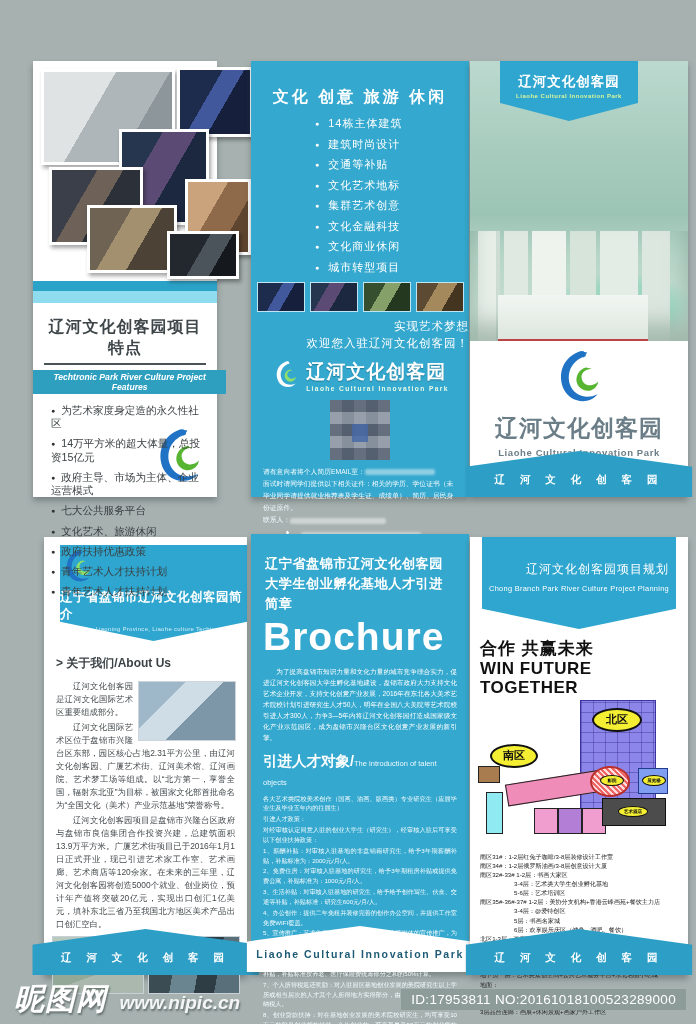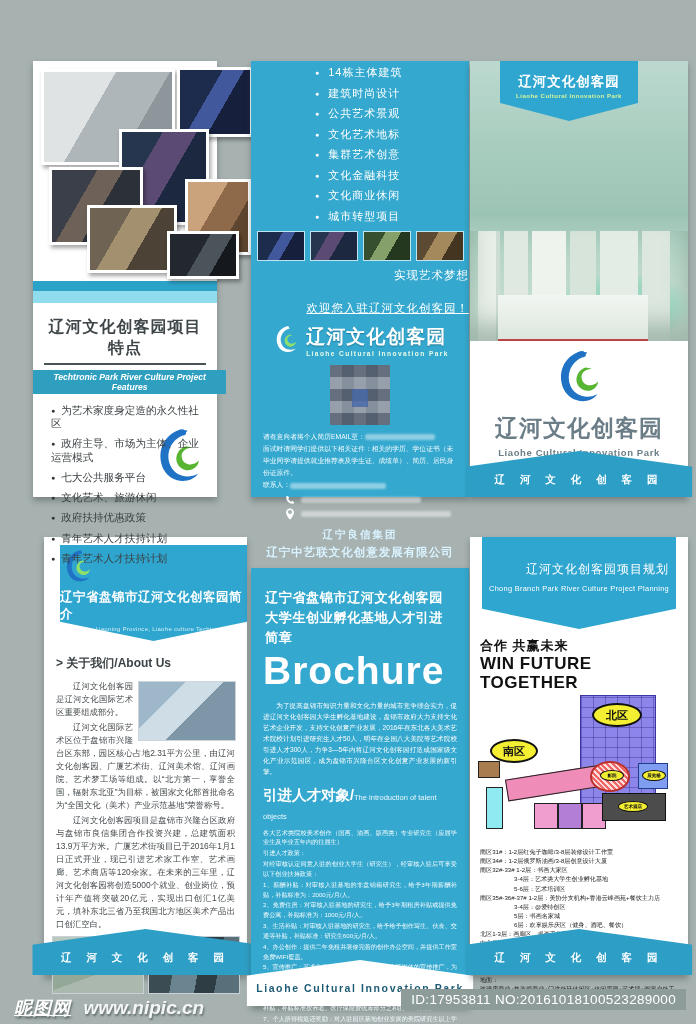--- a/index.html
+++ b/index.html
@@ -96,40 +96,40 @@
   .bl-pics{display:flex;justify-content:center;gap:6px;margin-top:6px;}
   .bl-pics .t{width:90px;height:56px;box-shadow:0 0 0 1px #c9d1d6;}
   .t.aerial{background:linear-gradient(160deg,#b9c9bd 0 35%,#93a897 35% 60%,#aab8ad 60%);}
   .t.tower{background:linear-gradient(100deg,#3b4c53 0 30%,#6b8590 30% 55%,#2e3c44 55% 75%,#59707b 75%);}
   .t.night{background:linear-gradient(120deg,#1d2b4d 0 40%,#41589c 40% 60%,#16203c 60%);}
   .t.street{background:linear-gradient(120deg,#27364f 0 30%,#5a4a74 30% 55%,#1c2740 55%);}
   .t.arch{background:linear-gradient(120deg,#36502f 0 35%,#86a06a 35% 60%,#24381f 60%);}
   .t.plaza{background:linear-gradient(120deg,#5d4a33 0 35%,#a4895c 35% 65%,#433520 65%);}
 
   
-  #p-bm{left:251px;top:568px;width:218px;height:438px;color:#fff;}
+  #p-bm{left:251px;top:534px;width:218px;height:438px;color:#fff;}
   .bm-title{margin:20px 14px 0;font-size:13.2px;font-weight:bold;line-height:1.5;letter-spacing:.5px;}
   .bm-big{margin:2px 12px 0;font-size:39px;font-weight:bold;letter-spacing:1px;}
   .bm-intro{margin:8px 12px 0;font-size:6.6px;line-height:1.65;text-align:justify;text-indent:2em;}
   .bm-sec{margin:8px 12px 0;font-weight:bold;}
   .bm-sec .cn{font-size:14.5px;}
   .bm-sec .en{font-size:7.5px;font-weight:normal;color:#eaf8fd;}
   .bm-policy{margin:5px 12px 0;font-size:6.15px;line-height:1.6;text-align:justify;color:#f4fcff;}
   .bm-policy div{margin-bottom:1px;}
   .house.whouse{background:#fff;color:#1d5a74;}
   .house.whouse span{letter-spacing:1.6px;font-size:10.5px;}
 
   
   #p-br{left:470px;top:537px;width:218px;height:438px;background:#fff;}
   .br-head{position:relative;margin:0 auto;width:194px;height:92px;background:#2fa6cf;
     clip-path:polygon(0 0,100% 0,100% 78%,50% 100%,0 78%);text-align:center;color:#fff;}
   .br-head .cn{font-size:12px;font-weight:normal;letter-spacing:1px;padding-top:24px;padding-left:37px;}
   .br-head .en{font-size:7.4px;font-weight:normal;margin-top:6px;letter-spacing:.3px;}
   .br-coop{margin:10px 10px 0;color:#111;font-weight:900;line-height:1.15;}
-  .br-coop .cn{font-size:13px;letter-spacing:1px;}
+  .br-coop .cn{font-size:17px;letter-spacing:1px;}
   .br-coop .en{font-size:17px;letter-spacing:.5px;}
   .map{position:relative;height:148px;margin:2px 6px 0;}
   .blk{position:absolute;border:1px solid #222;}
   .north{right:26px;top:0;width:74px;height:112px;background:#8d86ea;
     background-image:repeating-linear-gradient(0deg,rgba(40,30,120,.35) 0 1px,transparent 1px 10px),
                      repeating-linear-gradient(90deg,rgba(40,30,120,.35) 0 1px,transparent 1px 12px);
     border-color:#3a35a0;}
   .oval{position:absolute;background:#f4ef33;border:2px solid #111;border-radius:50%;
         display:flex;align-items:center;justify-content:center;font-weight:bold;color:#111;}
   .ov-n{right:40px;top:8px;width:46px;height:20px;font-size:11px;}
@@ -144,21 +144,21 @@
   .redoval{right:52px;top:66px;width:36px;height:27px;border:2px solid #b9302c;border-radius:50%;
     background:repeating-linear-gradient(45deg,#e66 0 2px,#fdd 2px 4px);}
   .bluebox{right:14px;top:68px;width:28px;height:24px;background:#7f9ef2;border:1px solid #223a8a;}
   .darkb{right:16px;top:98px;width:62px;height:26px;background:#4c4c4c;border:1px solid #111;}
   .br-legend{margin:4px 10px 0;font-size:6.1px;color:#222;line-height:1.5;}
   .br-legend .ind{padding-left:34px;}
 
   
   .wm{position:absolute;left:14px;bottom:4px;color:#fff;font-style:italic;font-weight:900;
       text-shadow:1px 2px 2px rgba(60,70,70,.6);}
-  .wm .cn{font-size:18px;letter-spacing:1px;text-decoration:underline;}
+  .wm .cn{font-size:30px;letter-spacing:1px;}
   .wm .url{font-size:19px;margin-left:8px;font-weight:bold;color:#f4f6f5;}
   .idbox{position:absolute;right:10px;bottom:14px;background:#8d9c99;color:#fff;
          font-size:13.5px;padding:3px 10px;letter-spacing:.3px;}
 </style>
 </head>
 <body>
 
 <div class="stage">
 
   <div class="panel white" id="p-tl">
@@ -171,53 +171,55 @@
       <div class="ph t" style="left:50px;top:140px;width:84px;height:62px;background:linear-gradient(120deg,#6f6353 0 35%,#a3906f 35% 60%,#4c4336 60%);"></div>
       <div class="ph t" style="left:130px;top:166px;width:66px;height:42px;background:linear-gradient(120deg,#23282e 0 45%,#4b535b 45% 70%,#15181c 70%);"></div>
     </div>
     <div class="band dark"></div>
     <div class="band light"></div>
     <div class="feat-title">辽河文化创客园项目特点</div>
     <div class="feat-rule"></div>
     <div class="feat-sub">Techtronic Park River Culture Project Features</div>
     <ul class="feat-list">
       <li>为艺术家度身定造的永久性社区</li>
+      <li>14万平方米的超大体量，总投资15亿元</li>
       <li>政府主导、市场为主体、企业运营模式</li>
       <li>七大公共服务平台</li>
       <li>文化艺术、旅游休闲</li>
       <li>政府扶持优惠政策</li>
       <li>青年艺术人才扶持计划</li>
       <li>青年艺术人才扶持计划</li>
     </ul>
     <svg class="tl-logo" viewBox="0 0 100 100">
       <path d="M52 4 C22 14 12 44 24 70 C36 94 68 96 82 78 C62 88 40 80 34 60 C28 38 40 18 62 12 L58 4 Z" fill="#1f72c4"></path>
       <path d="M52 4 l12 2 -6 9 z" fill="#1f72c4"></path>
       <path d="M62 32 C46 36 40 56 52 67 C64 78 82 70 83 56 C74 66 58 64 55 52 C52 42 60 35 72 34 Z" fill="#57b531"></path>
     </svg>
   </div>
 
   <div class="panel blue" id="p-tm">
+    <div class="tm-head">文化  创意  旅游  休闲</div>
     <ul class="tm-list">
       <li>14栋主体建筑</li>
       <li>建筑时尚设计</li>
-      <li>公共艺术景观</li>
+      <li>交通等补贴</li>
       <li>文化艺术地标</li>
       <li>集群艺术创意</li>
       <li>文化金融科技</li>
       <li>文化商业休闲</li>
       <li>城市转型项目</li>
     </ul>
     <div class="tm-thumbs">
       <div class="t night"></div>
       <div class="t street"></div>
       <div class="t arch"></div>
       <div class="t plaza"></div>
     </div>
     <div class="tm-slogan">实现艺术梦想</div>
-    <div class="tm-slogan" style="margin-top:18px;text-decoration:underline;">欢迎您入驻辽河文化创客园！</div>
+    <div class="tm-slogan" style="margin-top:2px;">欢迎您入驻辽河文化创客园！</div>
     <div class="tm-brand">
       <svg width="30" height="30" viewBox="0 0 100 100">
         <path d="M52 4 C22 14 12 44 24 70 C36 94 68 96 82 78 C62 88 40 80 34 60 C28 38 40 18 62 12 L58 4 Z" fill="#ffffff"></path>
         <path d="M62 32 C46 36 40 56 52 67 C64 78 82 70 83 56 C74 66 58 64 55 52 C52 42 60 35 72 34 Z" fill="#8ee06a"></path>
       </svg>
       <div>
         <div class="cn">辽河文化创客园</div>
         <div class="en">Liaohe Cultural Innovation Park</div>
       </div>
     </div>

